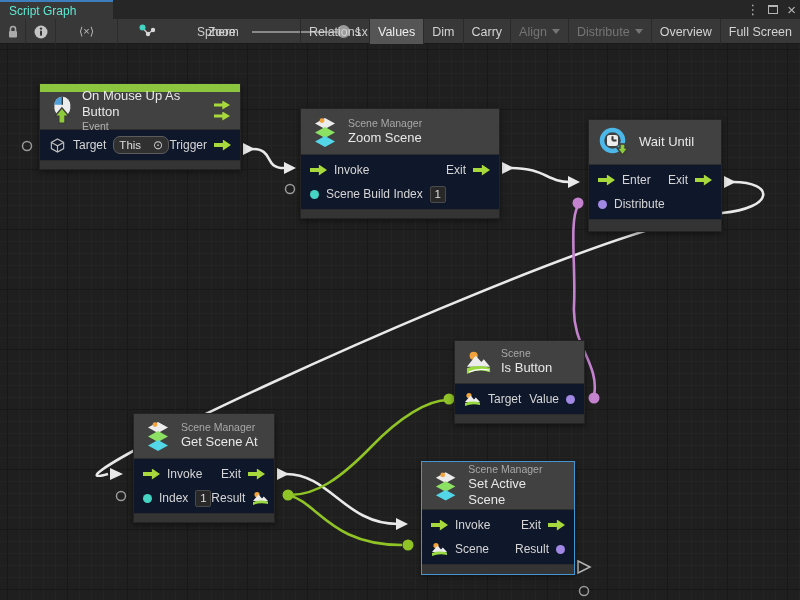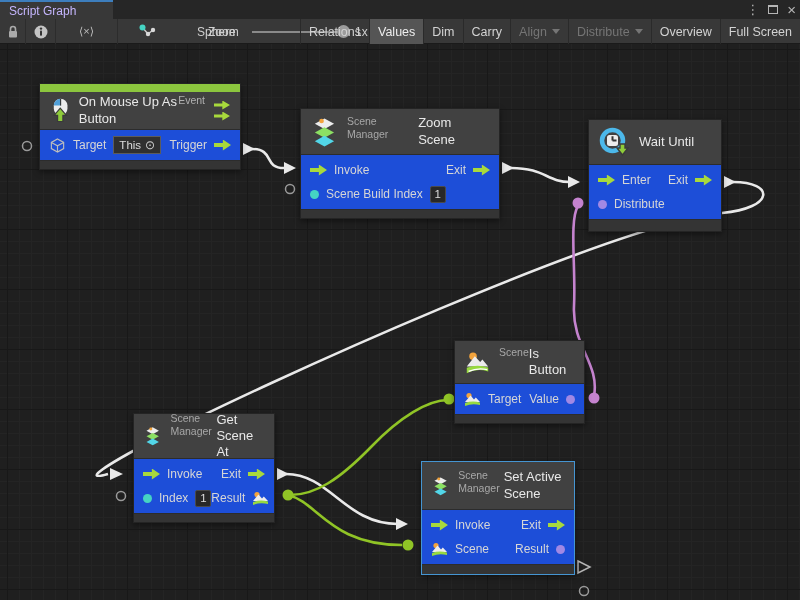--- a/index.html
+++ b/index.html
@@ -3,21 +3,21 @@
 <meta charset="utf-8">
 <style>
   * { margin:0; padding:0; box-sizing:border-box; }
   html,body { width:800px; height:600px; background:#1f1f1f; overflow:hidden;
               font-family:"Liberation Sans", sans-serif; }
   .window { position:relative; width:800px; height:600px; background:#1f1f1f; }
 
   
   .tabbar { position:absolute; left:0; top:0; width:800px; height:19px; background:#262626; }
   .tab { position:absolute; left:0; top:0; height:19px; width:113px; background:#383838;
-         border-top:2px solid #3d7ebd; color:#c4b5fd; font-size:12px;
+         border-top:2px solid #3d7ebd; color:#5eead4; font-size:12px;
          display:flex; align-items:center; padding-left:9px; }
   .winctrl { position:absolute; right:4px; top:0; height:19px; display:flex; align-items:center; gap:9px;
              color:#b5b5b5; font-size:13px; }
   .winctrl .glyph { cursor:default; line-height:1; }
   .maxbox { width:10px; height:9px; border:1px solid #b5b5b5; border-top-width:2px; }
 
   
   .toolbar { position:absolute; left:0; top:19px; width:800px; height:25px; background:#383838;
              border-bottom:1px solid #1a1a1a; color:#cfcfcf; font-size:12px; }
   .tb-btn { position:absolute; top:0; height:25px; display:flex; align-items:center; justify-content:center;
@@ -44,36 +44,36 @@
             background-size:60px 60px,60px 60px,12px 12px,12px 12px;
             background-position:7px 5px; }
   .wires { position:absolute; left:0; top:0; z-index:1; }
 
   
   .node { position:absolute; z-index:2; background:#3c3c3c; border:1px solid #242424;
           box-shadow:0 2px 6px rgba(0,0,0,.45); color:#e2e2e2; }
   .node.selected { border:1px solid #4595d2; }
   .event-bar { height:8px; background:#8cc63e; }
   .node-head { background:#414141; display:flex; align-items:center; gap:9px; padding:0 10px; }
-  .head-txt { display:flex; flex-direction:row; justify-content:center; line-height:1.25; }
+  .head-txt { display:flex; flex-direction:column; justify-content:center; line-height:1.25; }
   .cat { font-size:10.5px; color:#a8a8a8; }
   .title { font-size:13px; color:#e8e8e8; }
   .subtitle { font-size:10.5px; color:#b0b0b0; }
-  .port-rows { background:#1d4ed8; border-top:1px solid #2c2c2c; padding:3px 0; }
+  .port-rows { background:#0f172a; border-top:1px solid #2c2c2c; padding:3px 0; }
   .row { height:24px; display:flex; align-items:center; justify-content:space-between; padding:0 9px; }
   .pg { display:flex; align-items:center; gap:7px; }
   .plabel { font-size:12px; color:#d6d6d6; }
   .node-footer { height:9px; background:#343434; border-top:1px solid #2c2c2c; }
   .flow-arrow { width:17px; height:11px; background:#a8d93c;
       clip-path:polygon(0 32%,52% 32%,52% 0,100% 50%,52% 100%,52% 68%,0 68%); }
   .dot { width:9px; height:9px; border-radius:50%; }
   .dot.teal { background:#45d4c3; }
   .dot.purple { background:#a188e4; }
-  .chip { background:#303030; border:1px solid #5c5c5c; border-radius:0; padding:0 5px; height:18px;
-          display:flex; align-items:center; gap:4px; font-size:11.5px; color:#dddddd; }
+  .chip { background:#303030; border:1px solid #5c5c5c; border-radius:7px; padding:0 5px; height:18px;
+          display:flex; align-items:center; gap:12px; font-size:11.5px; color:#dddddd; }
   .chip-num { background:#282828; border:1px solid #4a4a4a; border-radius:2px; min-width:16px; height:17px;
           display:flex; align-items:center; justify-content:center; font-size:11.5px; color:#dddddd; padding:0 3px; }
   .picker { font-size:12px; color:#cccccc; line-height:1; }
   .dbl-arrow { display:flex; flex-direction:column; gap:2px; }
   .dbl-arrow .flow-arrow { width:16px; height:9px; }
 </style>
 </head>
 <body>
 
 <div class="window">

